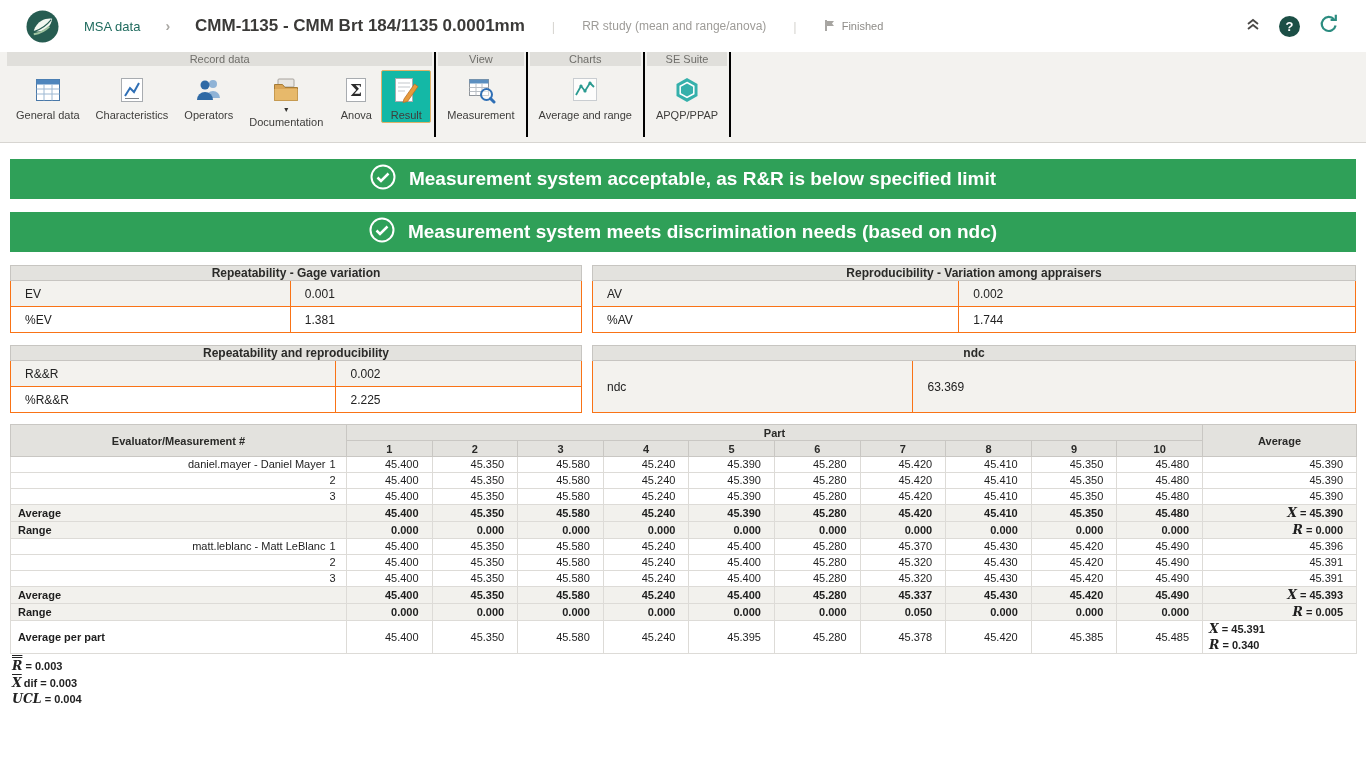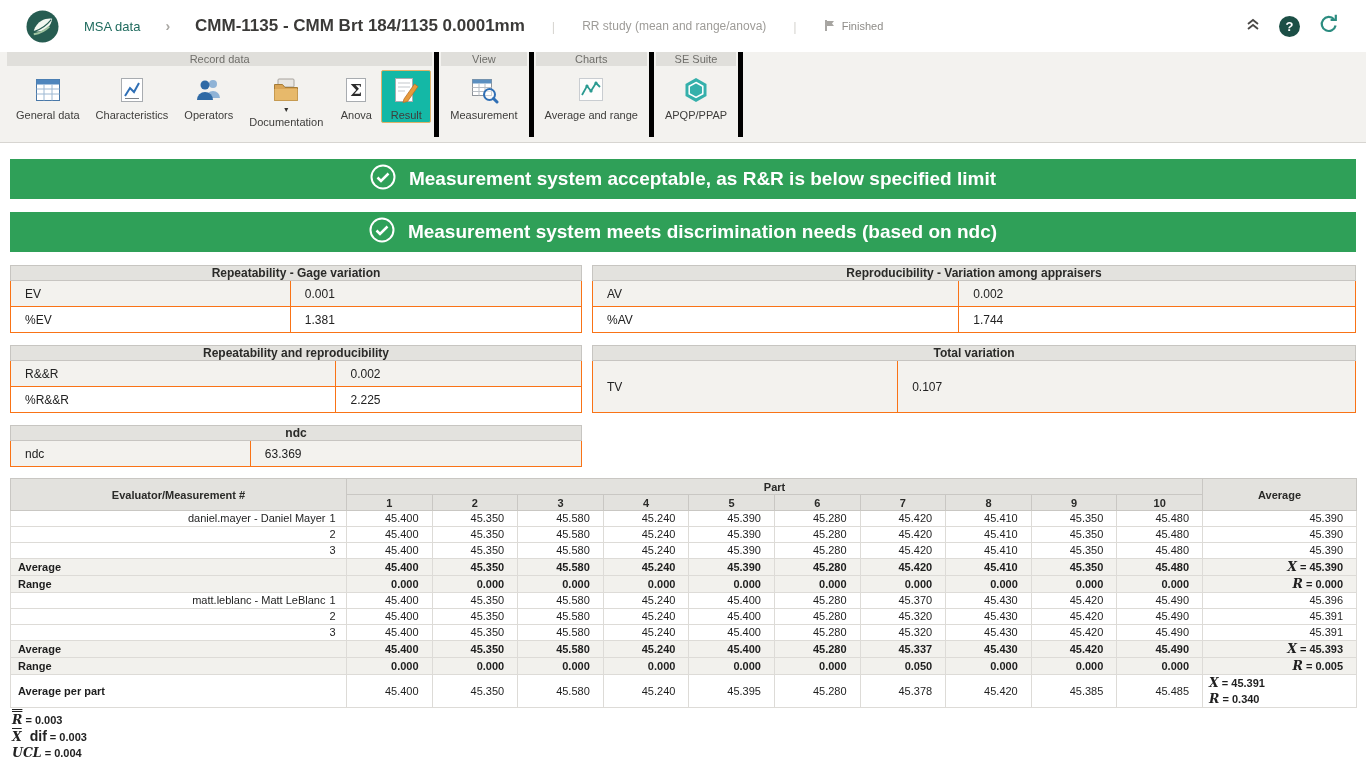--- a/index.html
+++ b/index.html
@@ -14,21 +14,21 @@
 .crumb-sep{color:#a9a7a3;font-size:14px;font-weight:bold}
 .title{font-size:17px;font-weight:bold;color:#3b3a38}
 .pipe{color:#d8d6d2;font-size:13px;margin:0 2px}
 .subtitle{color:#9e9c98;font-size:12px}
 .statusbox{display:flex;align-items:center;gap:5px;color:#8e8c88;font-size:11px}
 .topbar-actions{margin-left:auto;display:flex;align-items:center;gap:18px}
 .help-circle{width:21px;height:21px;border-radius:50%;background:#1c4f46;color:#fff;font-size:13px;font-weight:bold;display:flex;align-items:center;justify-content:center}
 
 
 .ribbon{display:flex;background:#f3f2ef;border-bottom:1px solid #d7d5d1;padding:0 0 5px 5px;height:91px}
-.rgroup{display:flex;flex-direction:column;border-right:5px solid #000000;padding:0 1px}
+.rgroup{display:flex;flex-direction:column;border-right:2px solid #000000;padding:0 1px}
 .rgroup-label{height:14px;line-height:14px;background:#e0dfdb;color:#6f6e6a;font-size:11px;text-align:center;margin:0 1px 4px}
 .rgroup-buttons{display:flex;align-items:flex-start;padding:0 2px}
 .rbtn{display:flex;flex-direction:column;align-items:center;background:none;border:1px solid transparent;padding:3px 7px 1px;font-family:inherit;font-size:11px;color:#3e3d3b;min-width:50px}
 .rbtn .ricon{height:32px;display:flex;align-items:center;justify-content:center}
 .rbtn .rlabel{margin-top:3px;white-space:nowrap}
 .rbtn.selected{background:#14b8a6;border-color:#dfb269;border-radius:2px}
 .dd-arrow{font-size:8px;color:#33322f;line-height:6px;margin-top:1px}
 
 
 .content{padding-top:16px;background:#fff}
@@ -45,21 +45,21 @@
 .meas td.num{text-align:right;padding-right:13px}
 .meas td.ename{text-align:right;padding-right:1px;border-right:none;white-space:nowrap}
 .meas td.mnum{border-left:none;padding-left:3px;text-align:left}
 .meas tr.stat td{background:#f2f1ed;font-weight:bold}
 .meas td.slbl{text-align:left;padding-left:7px;font-weight:bold}
 .meas td.symcell{text-align:right}
 .meas td.symcell.left{text-align:left;padding-left:6px}
 .msym{font-family:"DejaVu Serif",serif;font-style:italic;font-weight:bold;font-size:12.5px}
 .b1{text-decoration:overline}
 .b2{text-decoration:overline;text-decoration-style:double}
-.msuf{font-size:14px;font-weight:bold;margin-left:8px}
+.msuf{font-size:11px;font-weight:bold;margin-left:2px}
 .meq{font-weight:bold}
 .footer-stats{margin:3px 0 0 12px}
 .fstat{line-height:15.5px;font-size:11px}
 </style>
 </head>
 <body>
 
 <div class="page" data-interactable="false">
 
   <header class="topbar" data-interactable="false">
@@ -311,37 +311,20 @@
               <td class="val" data-interactable="false">0.002</td>
             </tr>
             <tr data-interactable="false">
               <td class="lbl" data-interactable="false">%R&amp;&amp;R</td>
               <td class="val" data-interactable="false">2.225</td>
             </tr>
           </tbody>
       </table>
       <table class="sum" data-interactable="false">
         <colgroup>
-            <col style="width:40%">
-            <col>
-          </colgroup>
-        <thead>
-            <tr>
-              <th colspan="2" data-interactable="false">Total variation</th>
-            </tr>
-          </thead>
-        <tbody>
-            <tr data-interactable="false">
-              <td class="lbl" data-interactable="false">TV</td>
-              <td class="val" data-interactable="false">0.107</td>
-            </tr>
-          </tbody>
-      </table>
-      <table class="sum" data-interactable="false">
-        <colgroup>
             <col style="width:42%">
             <col>
           </colgroup>
         <thead>
             <tr>
               <th colspan="2" data-interactable="false">ndc</th>
             </tr>
           </thead>
         <tbody>
             <tr data-interactable="false">

